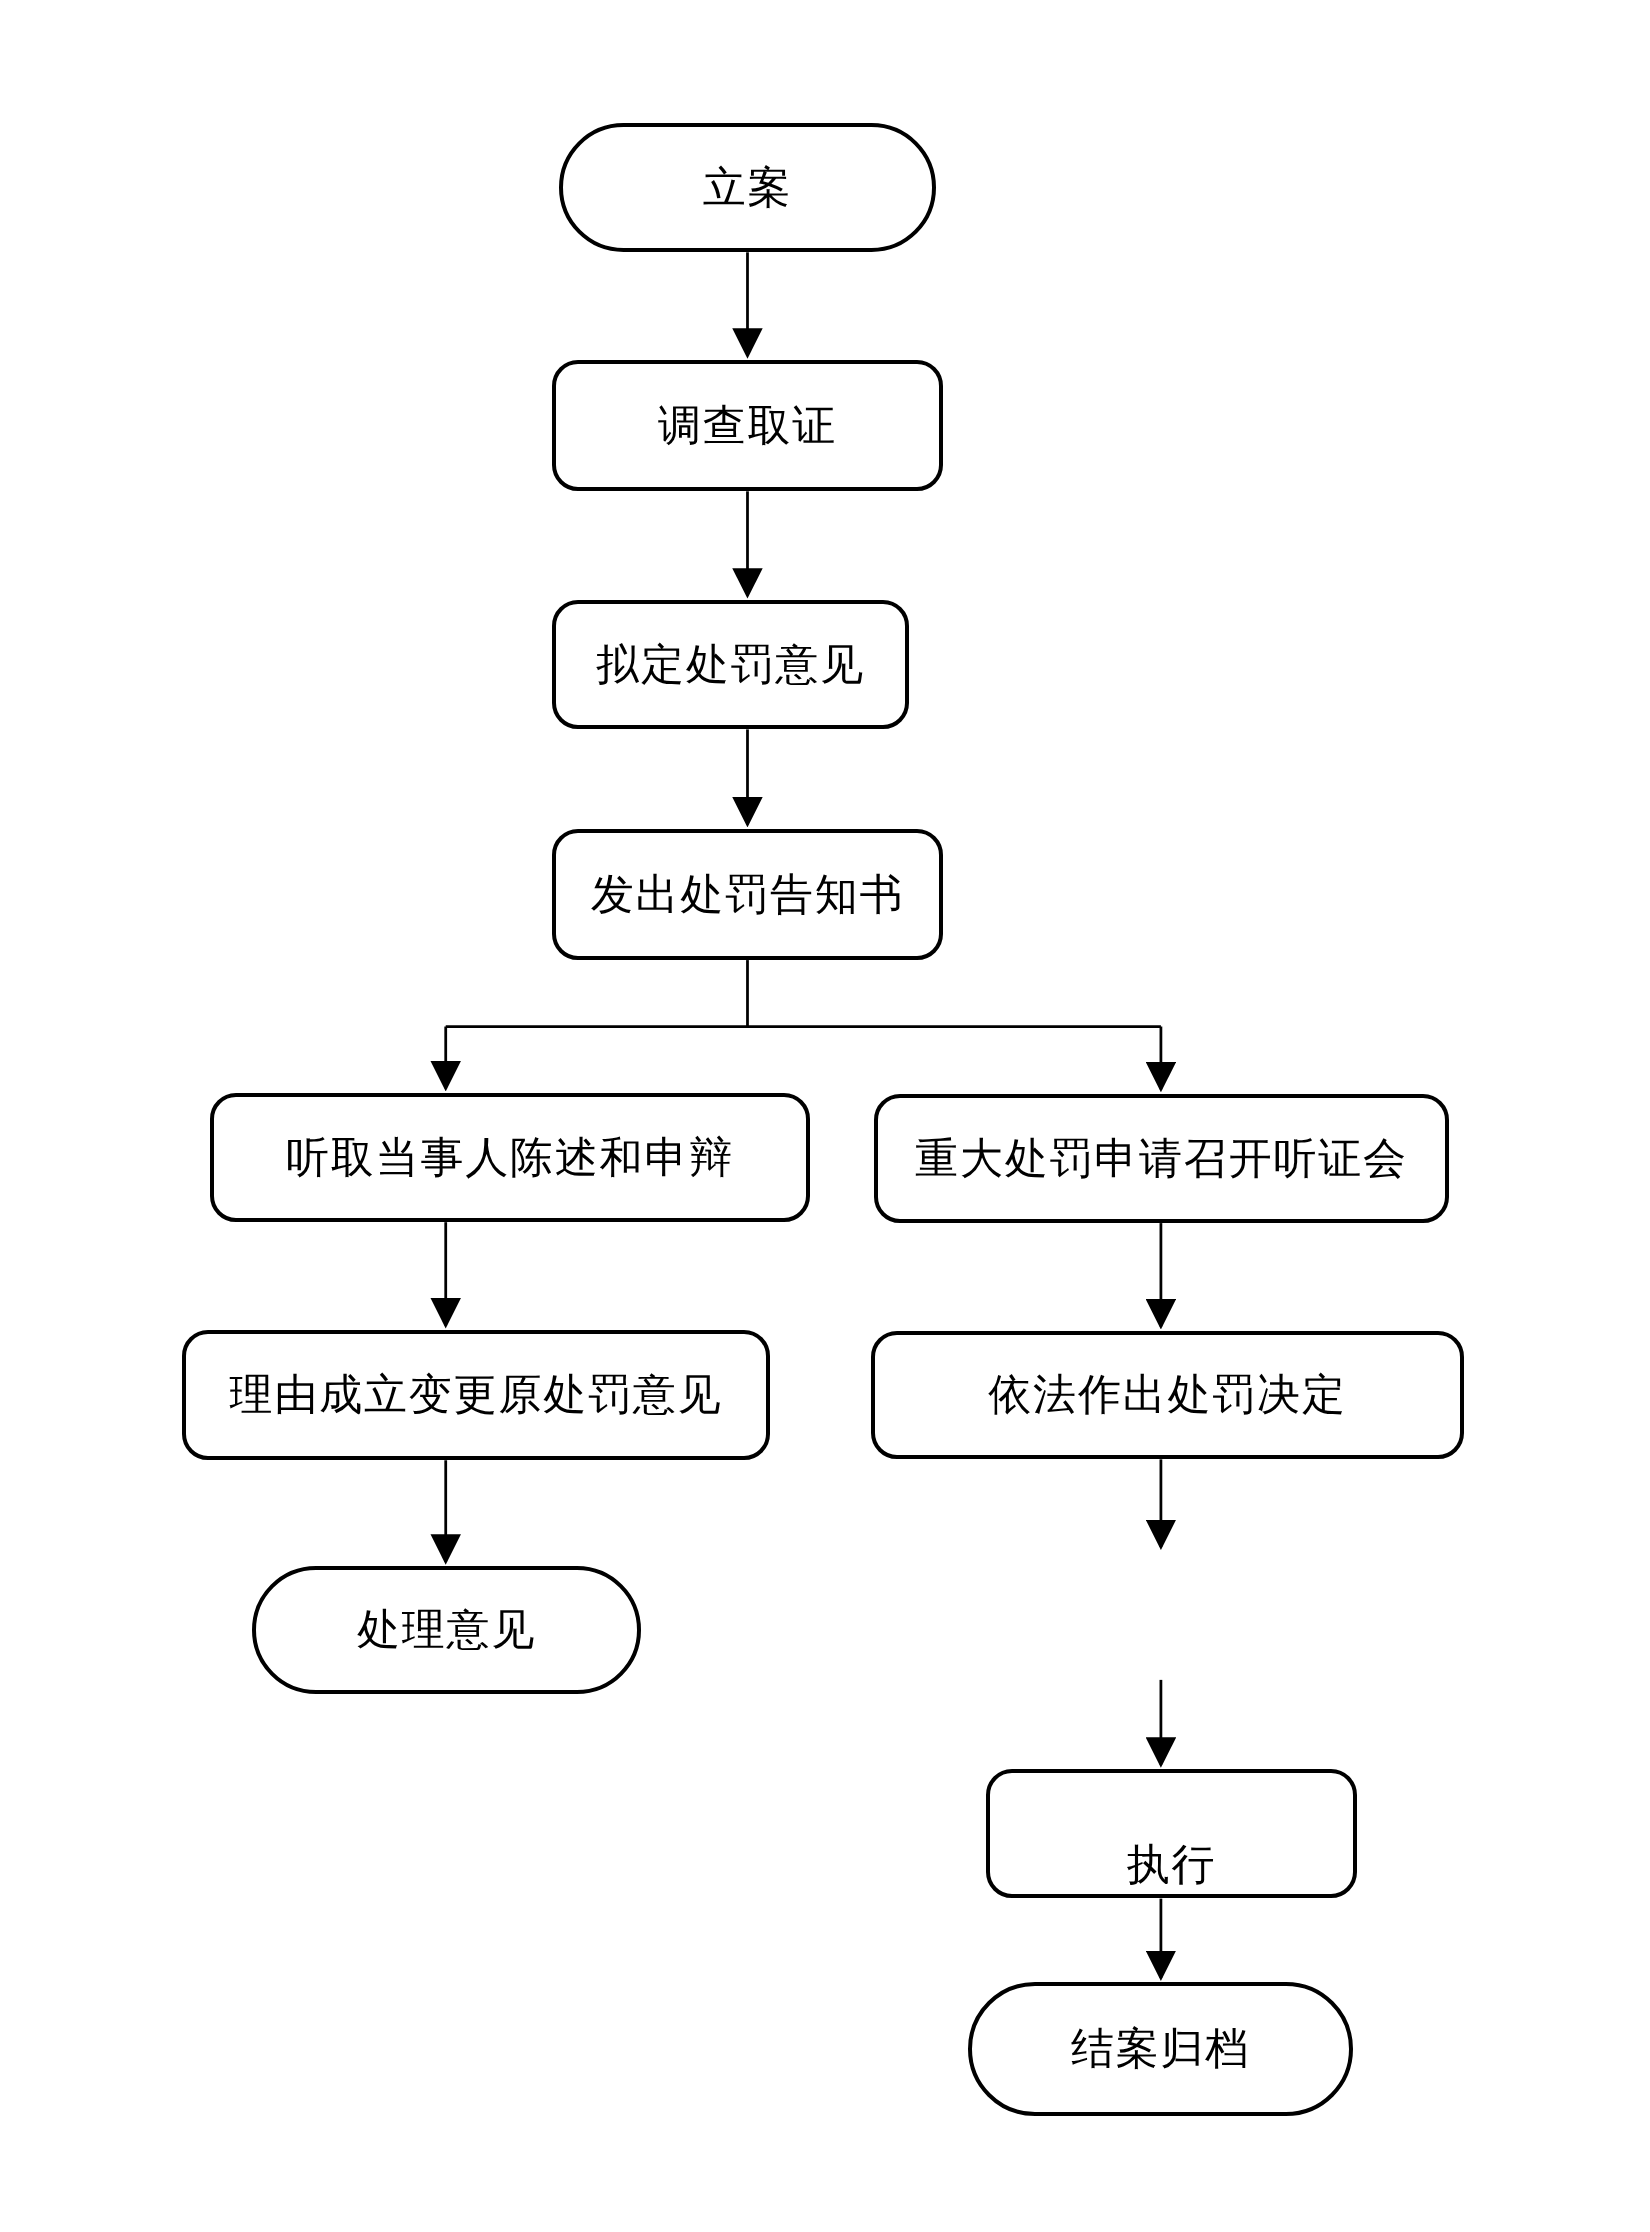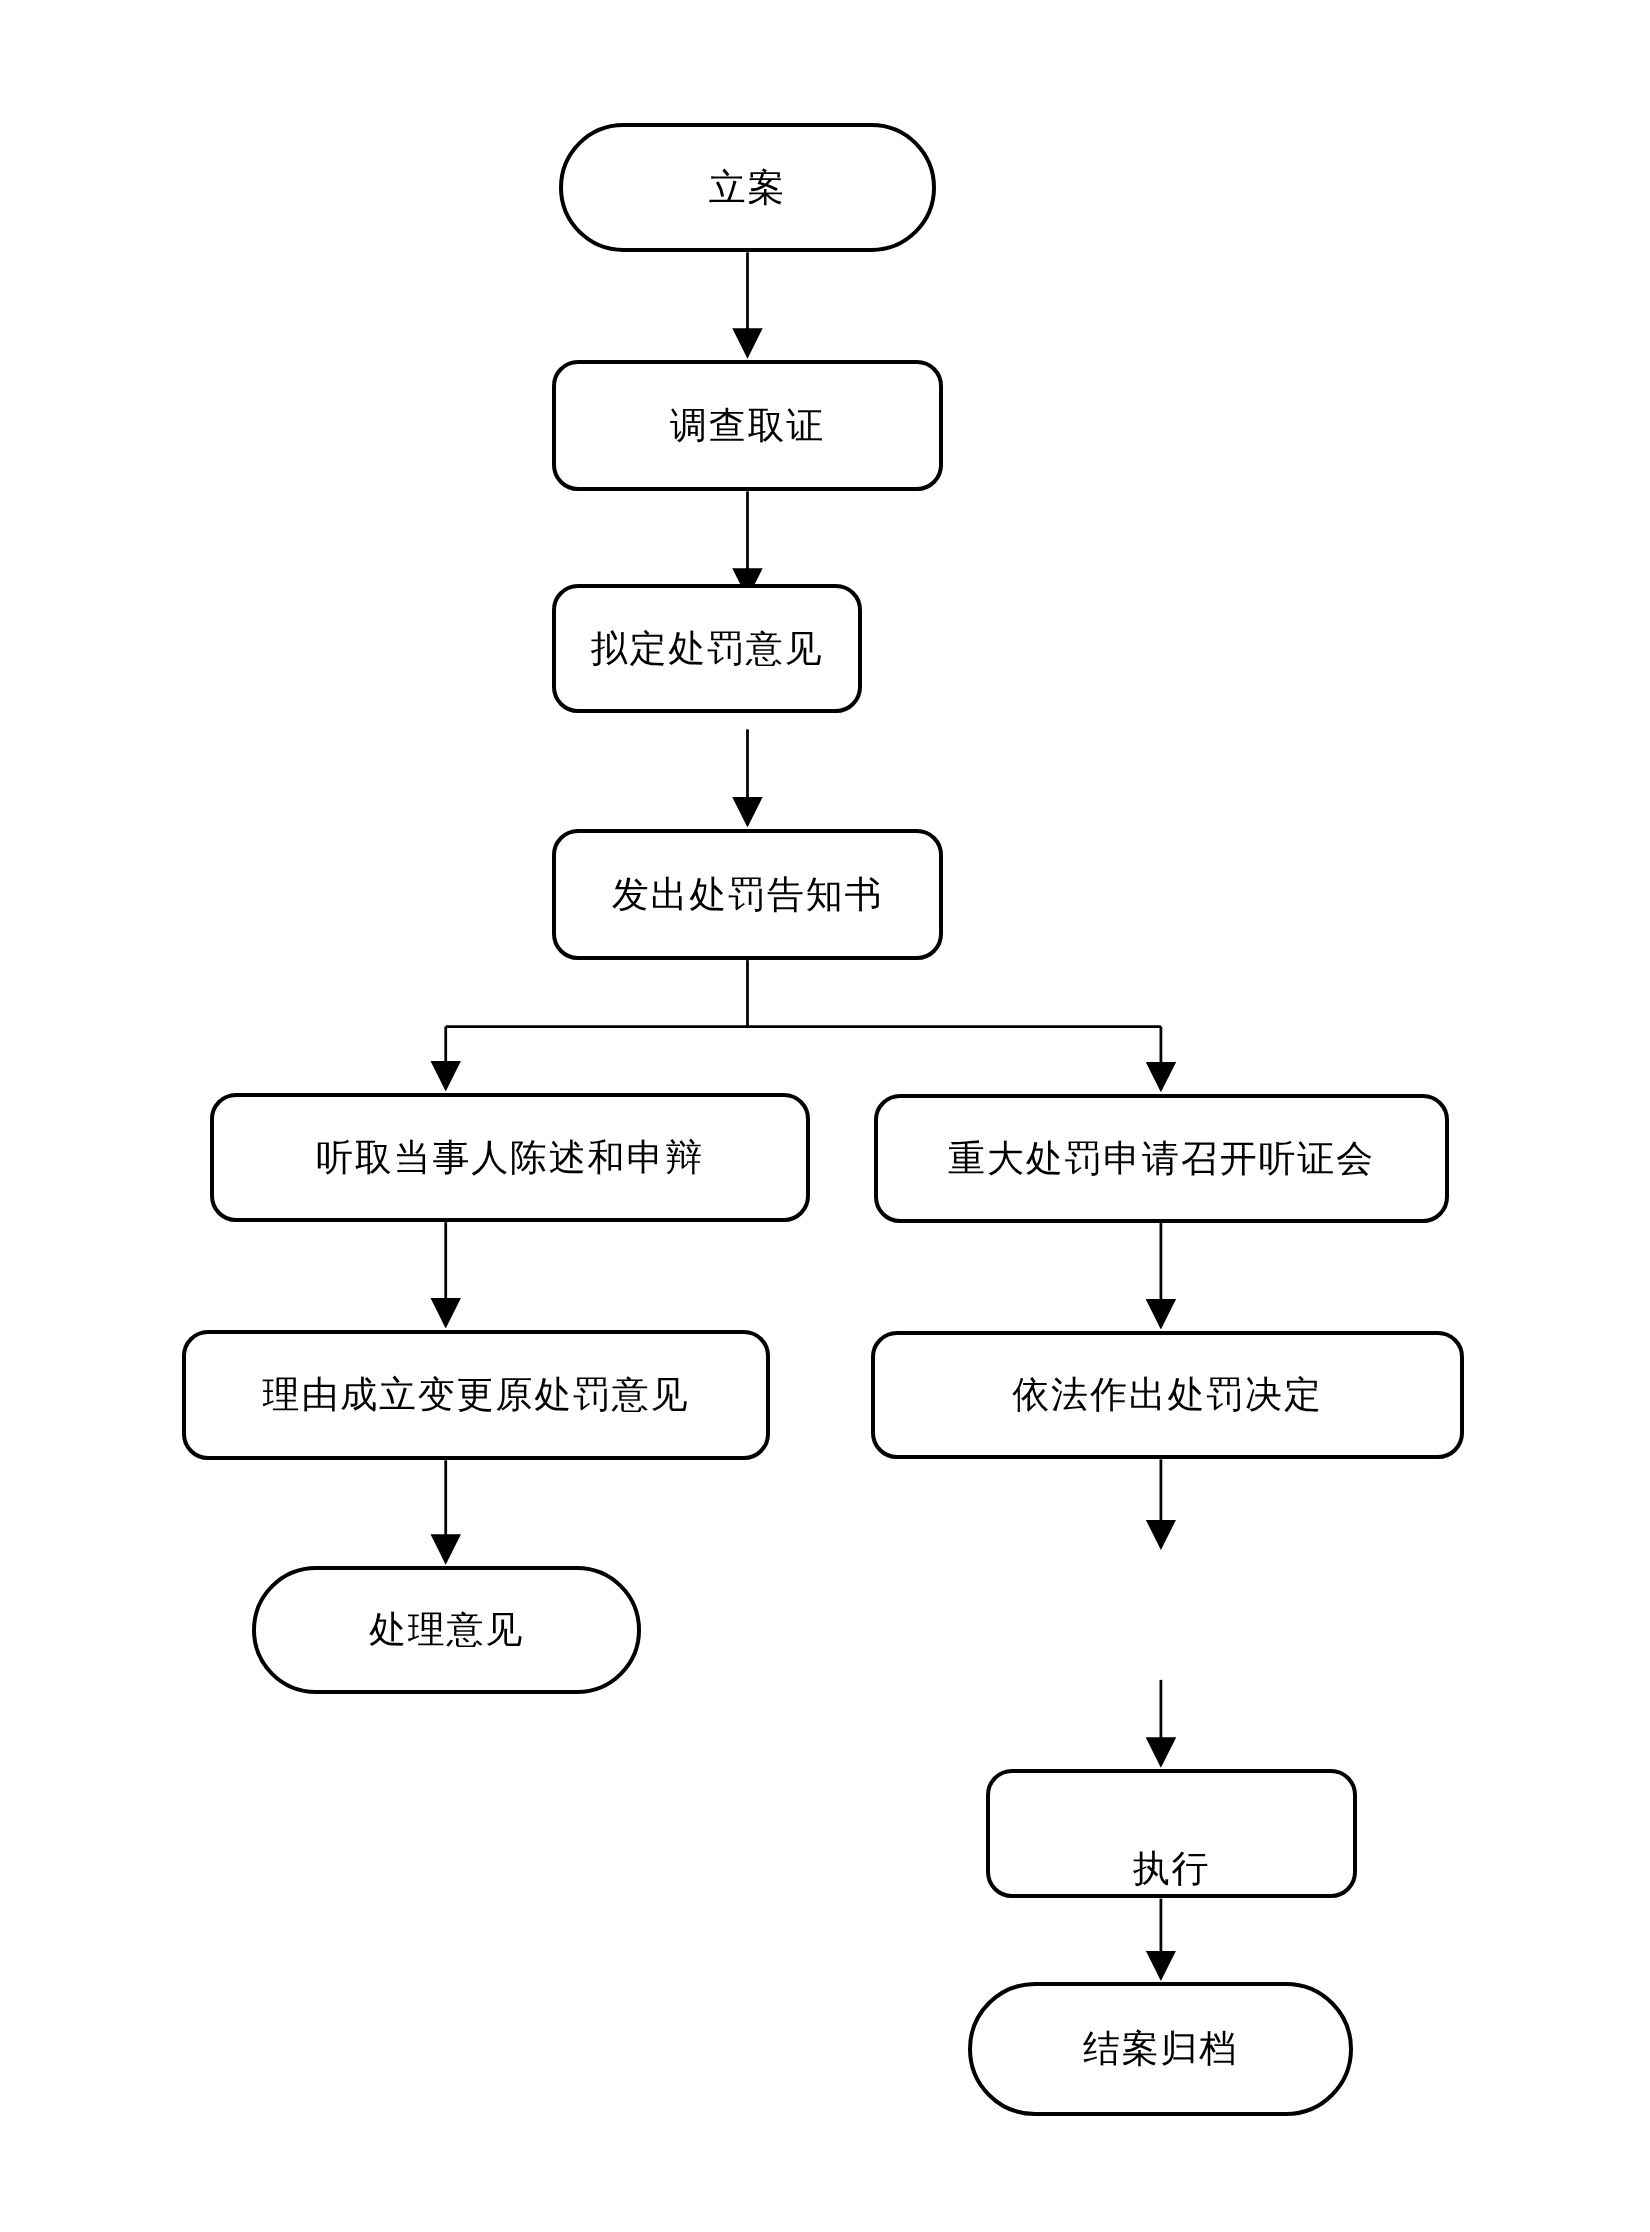--- a/index.html
+++ b/index.html
@@ -29,32 +29,32 @@
   }
   .node {
     position: absolute;
     display: flex;
     align-items: center;
     justify-content: center;
     box-sizing: border-box;
     border: 4.6px solid #000000;
     background: #ffffff;
     color: #000000;
-    font-size: 37px;
+    font-size: 43px;
     letter-spacing: 1.8px;
     white-space: nowrap;
     text-align: center;
   }
   .rect    { border-radius: 26px; }
   .stadium { border-radius: 922px; }
 
   
   .n-case-filing          { left: 559px;  top: 123px;  width: 377px; height: 129px; }
   .n-investigation        { left: 552px;  top: 360px;  width: 391px; height: 131px; }
-  .n-draft-opinion        { left: 552px;  top: 584px;  width: 310px; height: 129px; align-items: center; }
+  .n-draft-opinion        { left: 552px;  top: 600px;  width: 357px; height: 129px; align-items: center; }
   .n-issue-notice         { left: 552px;  top: 829px;  width: 391px; height: 131px; }
   
   .n-hear-statement       { left: 210px;  top: 1093px; width: 600px; height: 129px; }
   .n-change-opinion       { left: 152px;  top: 1330px; width: 588px; height: 130px; margin-left: 30px; }
   .n-handling-opinion     { left: 252px;  top: 1566px; width: 389px; height: 128px; }
   
   .n-major-hearing        { left: 874px;  top: 1094px; width: 575px; height: 129px; }
   .n-make-decision        { left: 871px;  top: 1331px; width: 593px; height: 128px; }
   .n-serve-decision       { left: 963px; top: 1551px; width: 395px; height: 128px; }
   .n-execution            { left: 986px; top: 1769px; width: 371px; height: 129px; align-items: flex-end; }

